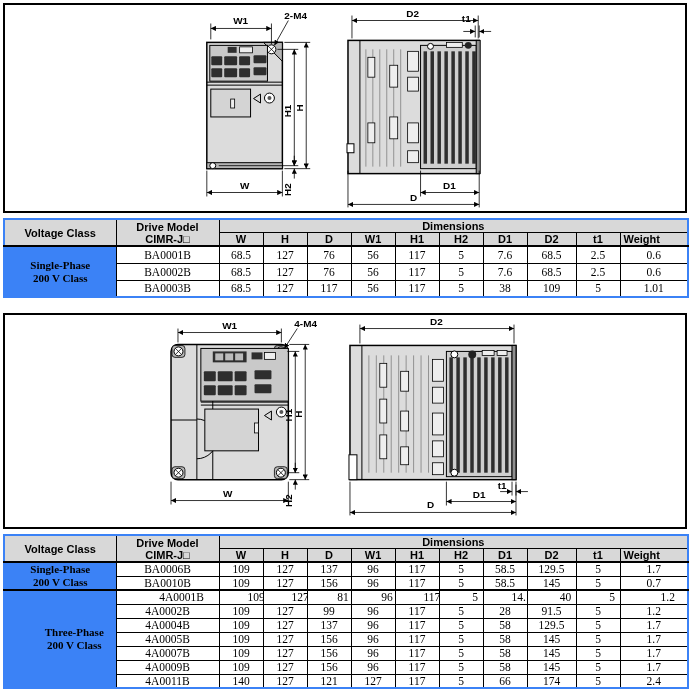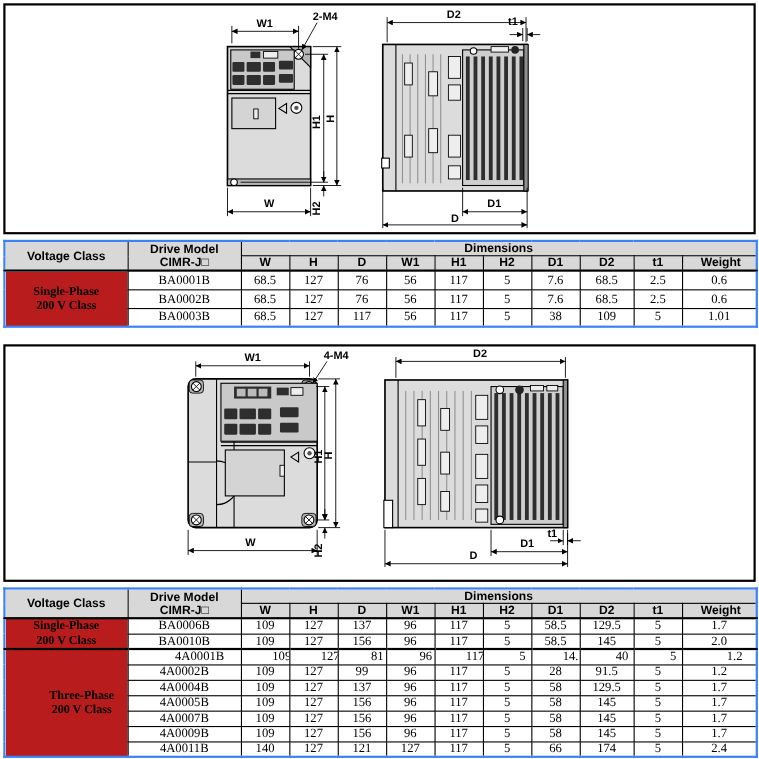--- a/index.html
+++ b/index.html
@@ -8,23 +8,23 @@
   .fig-box{border:2px solid #000;background:#fff;box-sizing:border-box;}
   .fig-box svg{display:block;width:100%;height:100%;}
   .fig-1{height:210px;}
   .fig-2{height:216px;margin-top:15px;}
 
   table.dim-table{border-collapse:collapse;table-layout:fixed;width:684px;border:2px solid #3b82f6;margin-top:5px;}
   table.dim-table th,table.dim-table td{border:1px solid #000;text-align:center;vertical-align:middle;padding:0;overflow:hidden;white-space:nowrap;}
   table.dim-table thead{border-bottom:2px solid #000;}
   table.dim-table thead tr{height:13px;}
   table.dim-table thead th{background:#d8d8d8;font:bold 11px "Liberation Sans",sans-serif;}
-  table.dim-table thead tr:nth-child(2) th:last-child{text-align:center;padding-left:3px;}
+  table.dim-table thead tr:nth-child(2) th:last-child{text-align:left;padding-left:3px;}
   table.dim-table tbody td{font:11.5px "Liberation Serif",serif;background:#fff;}
-  table.dim-table td.vc{background:#b91c1c;font:bold 11px "Liberation Serif",serif;line-height:1.15;}
+  table.dim-table td.vc{background:#3b82f6;font:bold 11px "Liberation Serif",serif;line-height:1.15;}
   table.t1 tbody tr{height:17px;}
   table.t2 tbody tr{height:14px;}
   table.dim-table tbody tr.gstart td{border-top:2px solid #000;padding-left:28px;}
 
   
   .body-fill{fill:#dcdcdc;stroke:#000;stroke-width:1.5;}
   .panel{fill:#c9c9c9;stroke:#000;stroke-width:1;}
   .plate{fill:#d4d4d4;stroke:#000;stroke-width:1;}
   .blk{fill:#2e2e2e;stroke:none;}
   .lt{fill:#eee;stroke:#000;stroke-width:0.8;}
@@ -441,21 +441,21 @@
         <td>BA0010B</td>
       <td>109</td>
           <td>127</td>
           <td>156</td>
           <td>96</td>
           <td>117</td>
           <td>5</td>
           <td>58.5</td>
           <td>145</td>
           <td>5</td>
-          <td>2.0</td>
+          <td>0.7</td>
         </tr>
       <tr class="gstart">
         <td class="vc" rowspan="7">
           <span>Three-Phase</span><br>
           <span>200 V Class</span>
         </td>
         <td>4A0001B</td>
       <td>109</td>
           <td>127</td>
           <td>81</td>

